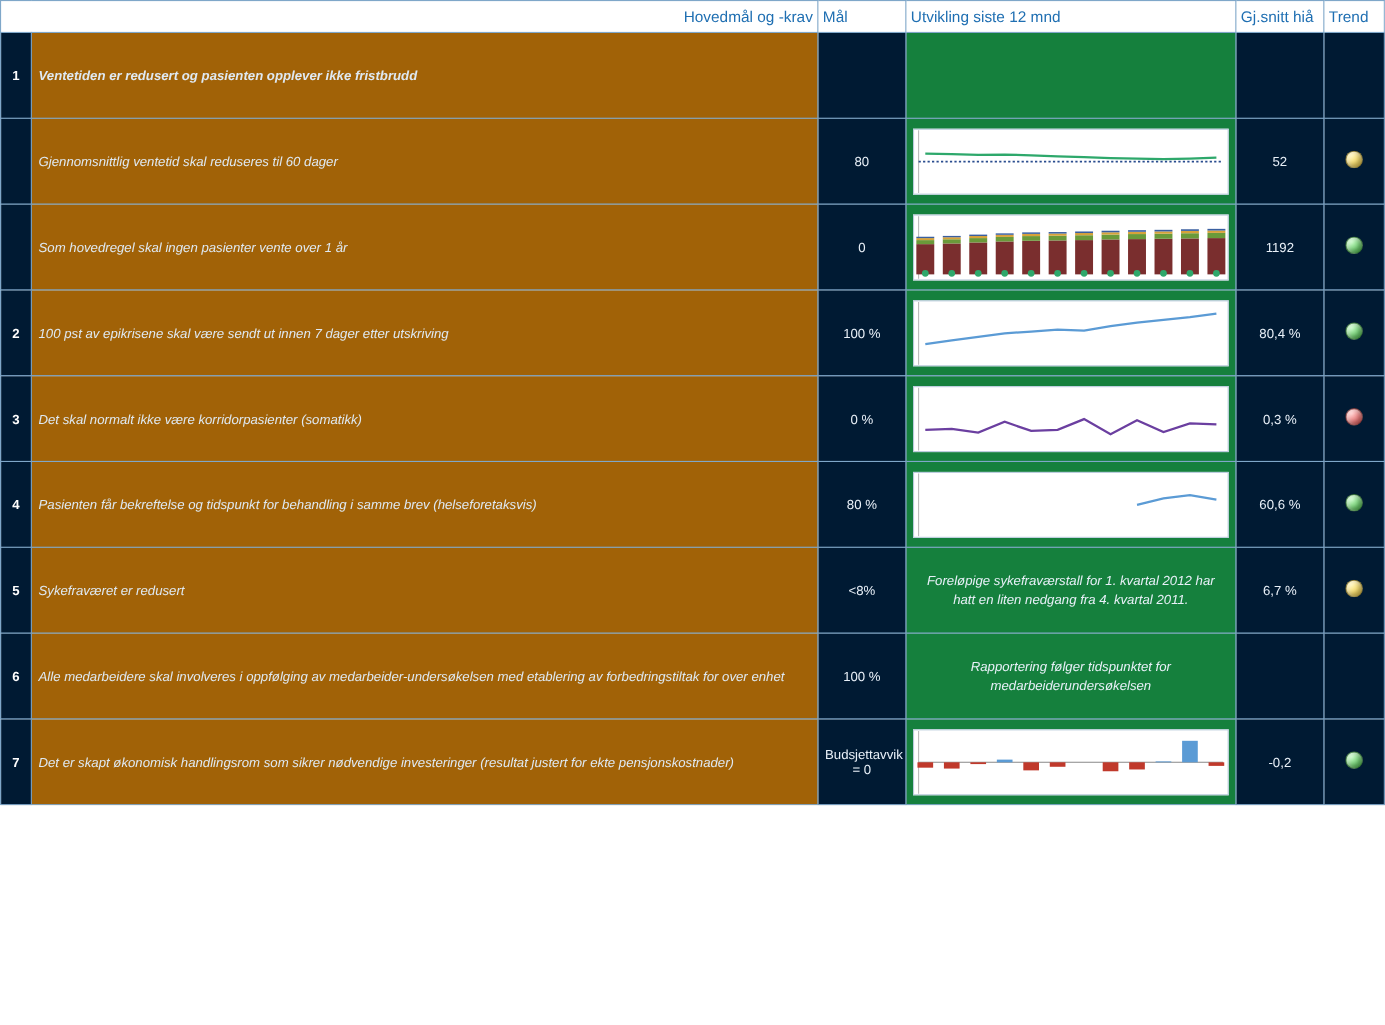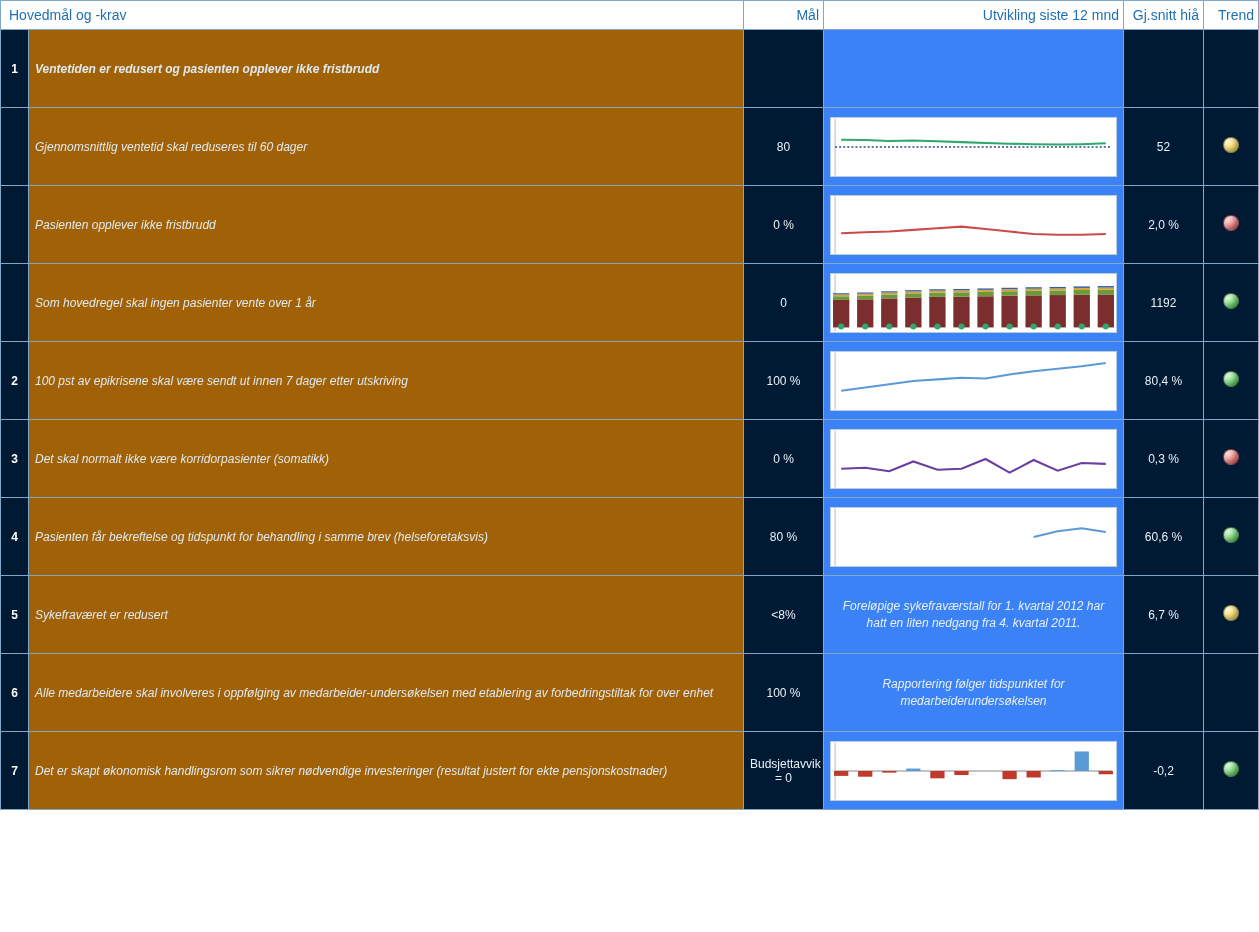--- a/index.html
+++ b/index.html
@@ -1,24 +1,24 @@
 <!DOCTYPE html>
 <html><head>
 <meta charset="utf-8">
 <style>
   *{box-sizing:border-box}
   body{margin:0;padding:0;font-family:Arial,Helvetica,sans-serif;font-size:12px;background:#fff;width:1259px}
   table.main{width:100%;border-collapse:collapse;table-layout:fixed}
-  table.main th{background:#fff;color:#1f6fb2;font-weight:400;padding:6px 4px;border:1px solid #7fa7c9;text-align:right;font-size:14px}
-  table.main th.left{text-align:left;padding-left:8px}
+  table.main th{background:#fff;color:#1f6fb2;font-weight:400;padding:6px 4px;border:1px solid #7fa7c9;text-align:left;font-size:14px}
+  table.main th.left{text-align:right;padding-left:8px}
   table.main td{border:1px solid #7fa7c9;padding:4px 6px;vertical-align:middle;height:78px;background:#001a33;color:#e8f0f8}
   table.main td.num{width:28px;text-align:center;font-weight:bold;color:#fff;background:#001a33}
   table.main td.desc{font-style:italic;color:#dfe9f2;background:#a16207}
   table.main td.goal{text-align:center;width:80px;background:#001a33}
-  table.main td.chart{width:300px;padding:6px;background:#3b82f6}
+  table.main td.chart{width:300px;padding:6px;background:#15803d}
   table.main td.avg{text-align:center;width:80px;background:#001a33}
   table.main td.trend{text-align:center;width:55px;background:#001a33}
   .headrow td{background:#001a33;font-weight:bold;font-style:normal;color:#fff}
   .sparkbox{background:#fff;border:1px solid #bcd;width:100%;height:60px;position:relative}
   .dot{display:inline-block;width:16px;height:16px;border-radius:50%;border:1px solid rgba(0,0,0,.4);box-shadow:inset -2px -2px 4px rgba(0,0,0,.3),inset 2px 2px 4px rgba(255,255,255,.6)}
   .dot.green{background:radial-gradient(circle at 35% 30%,#bdf7bd,#3cb03c)}
   .dot.yellow{background:radial-gradient(circle at 35% 30%,#fff2a8,#e6c23a)}
   .dot.red{background:radial-gradient(circle at 35% 30%,#ffc2c2,#d64545)}
   .notetext{font-style:italic;color:#e8f0f8;text-align:center;padding:4px;font-size:12px;line-height:1.4}
   svg{display:block;width:100%;height:100%}
@@ -61,35 +61,20 @@
           <div class="sparkbox">
             <svg viewBox="0 0 280 56">
               <line x1="4" y1="0" x2="4" y2="56" stroke="#bbb"></line>
               <path d="M10 20.799999999999997 L33.63636363636364 21.199999999999996 L57.27272727272727 22 L80.9090909090909 21.6 L104.54545454545455 22.4 L128.1818181818182 23.200000000000003 L151.8181818181818 24 L175.45454545454547 24.8 L199.0909090909091 25.2 L222.72727272727272 25.599999999999998 L246.36363636363637 25.2 L270 24.400000000000002 " fill="none" stroke="#2ea86b" stroke-width="2"></path>
               <line x1="4" x2="276" y1="28" y2="28" stroke="#2a4d8f" stroke-width="1.5" stroke-dasharray="2 2"></line>
             </svg>
           </div>
         </td>
         <td class="avg">52</td>
         <td class="trend"><span class="dot yellow"></span></td>
-      </tr>
-      <tr>
-        <td class="num"></td>
-        <td class="desc">Pasienten opplever ikke fristbrudd</td>
-        <td class="goal">0 %</td>
-        <td class="chart">
-          <div class="sparkbox">
-            <svg viewBox="0 0 280 56">
-              <line x1="4" y1="0" x2="4" y2="56" stroke="#bbb"></line>
-              <path d="M10 36 L33.63636363636364 35.2 L57.27272727272727 34.4 L80.9090909090909 32.8 L104.54545454545455 31.2 L128.1818181818182 29.6 L151.8181818181818 32 L175.45454545454547 34.4 L199.0909090909091 36.8 L222.72727272727272 37.6 L246.36363636363637 37.6 L270 36.8 " fill="none" stroke="#c94b4b" stroke-width="2"></path>
-            </svg>
-          </div>
-        </td>
-        <td class="avg">2,0 %</td>
-        <td class="trend"><span class="dot red"></span></td>
       </tr>
       <tr>
         <td class="num"></td>
         <td class="desc">Som hovedregel skal ingen pasienter vente over 1 år</td>
         <td class="goal">0</td>
         <td class="chart">
           <div class="sparkbox">
             <svg viewBox="0 0 280 56">
               <line x1="4" y1="0" x2="4" y2="56" stroke="#bbb"></line>
               <rect x="2" width="16" y="25" height="27" fill="#7a2e2e"></rect>

